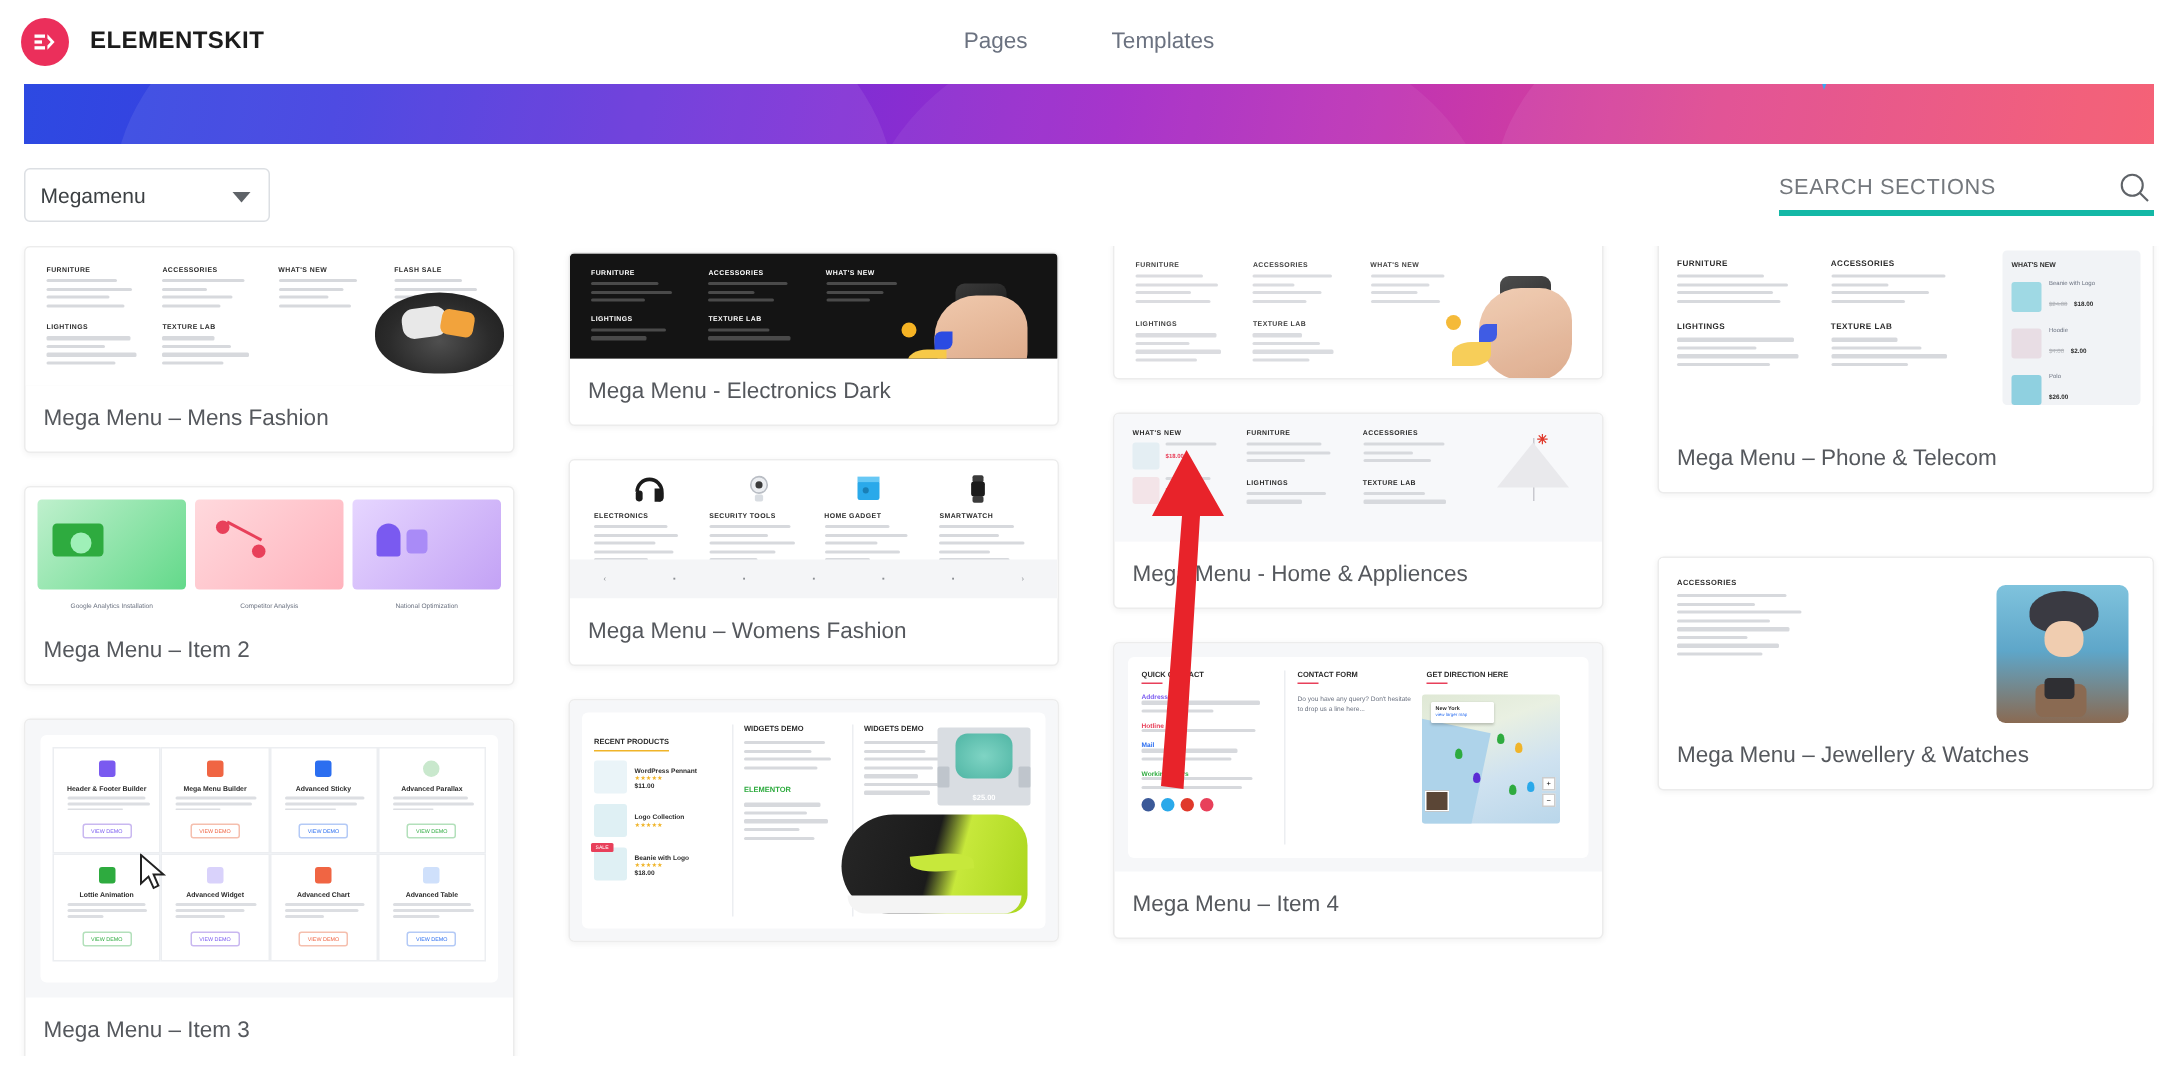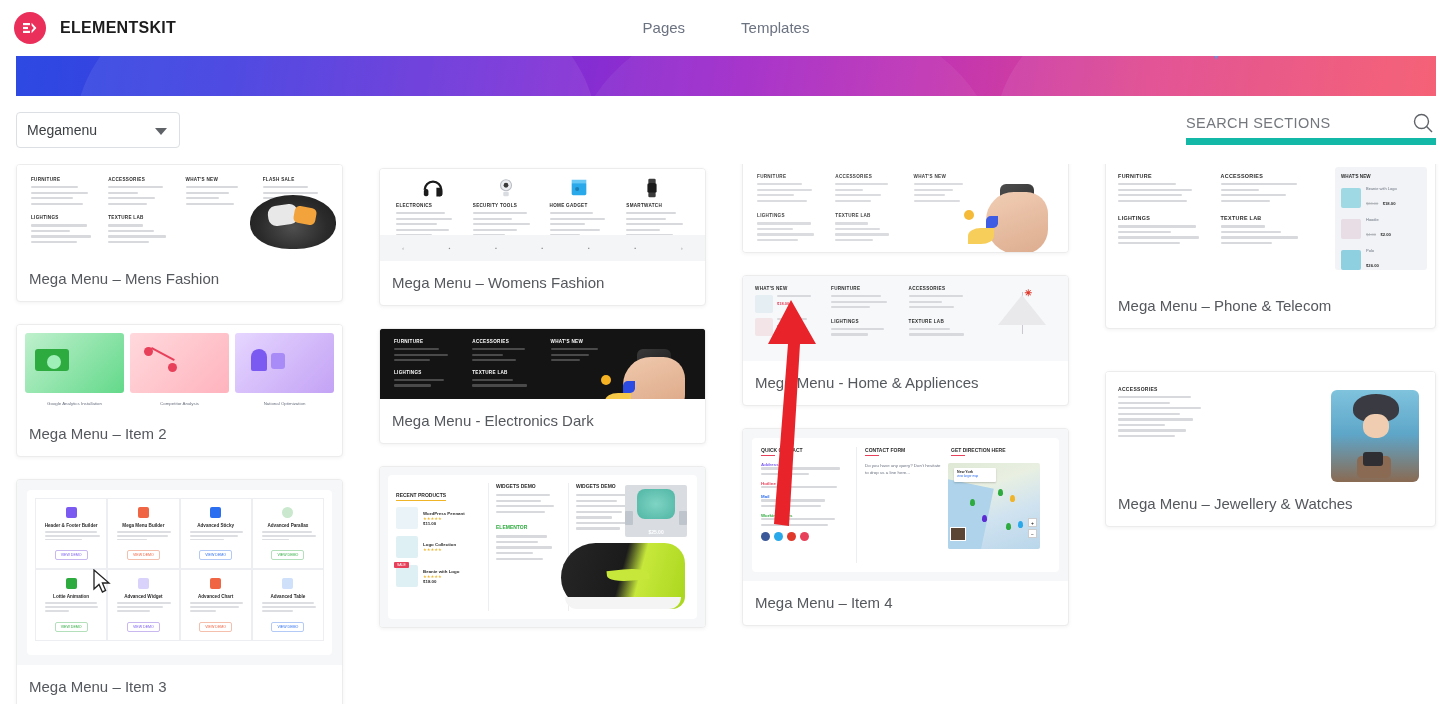--- a/index.html
+++ b/index.html
@@ -105,21 +105,21 @@
   .select-box .caret {
     position: absolute; right: 12px; top: 50%;
     margin-top: -2px;
     width: 0; height: 0;
     border-left: 6px solid transparent;
     border-right: 6px solid transparent;
     border-top: 7px solid #5f6368;
   }
   .search-wrap {
     width: 250px;
-    border-bottom: 7px solid #14b8a6;
+    border-bottom: 4px solid #14b8a6;
     display: flex; align-items: center;
     padding-bottom: 7px;
     position: relative;
   }
   .search-input {
     border: none; outline: none;
     font-size: 14.5px; color: #6b7280;
     letter-spacing: 0.4px;
     width: 210px;
     background: transparent;
@@ -539,20 +539,65 @@
               </div>
             </div>
           </div>
         </div>
         <div class="card-title">Mega Menu – Item 3</div>
       </div>
 
     </div>
 
     <div class="column" style="margin-top:4px">
+
+      <div class="card">
+        <div class="thumb dark-strip" style="height:70px">
+          <div class="mm mm-dark" style="background:#141414">
+            <div class="mm-cols" style="padding:10px 14px;gap:16px">
+              <div class="mm-col">
+                <div class="mm-head">FURNITURE</div>
+                <div class="mm-line" style="width:72%"></div>
+                  <div class="mm-line" style="width:86%"></div>
+                <div class="mm-line" style="width:58%"></div>
+                <div style="height:5px"></div>
+                <div class="mm-head">LIGHTINGS</div>
+                <div class="mm-line" style="width:80%"></div>
+                  <div class="mm-line" style="width:60%"></div>
+              </div>
+              <div class="mm-col">
+                <div class="mm-head">ACCESSORIES</div>
+                <div class="mm-line" style="width:84%"></div>
+                  <div class="mm-line" style="width:50%"></div>
+                <div class="mm-line" style="width:70%"></div>
+                <div style="height:5px"></div>
+                <div class="mm-head">TEXTURE LAB</div>
+                <div class="mm-line" style="width:66%"></div>
+                  <div class="mm-line" style="width:88%"></div>
+              </div>
+              <div class="mm-col">
+                <div class="mm-head">WHAT'S NEW</div>
+                <div class="mm-line" style="width:76%"></div>
+                  <div class="mm-line" style="width:62%"></div>
+                <div class="mm-line" style="width:48%"></div>
+              </div>
+              <div class="mm-col" style="position:relative">
+                <div class="photo-speaker">
+                  <div class="spk"></div>
+                  <div class="hand"></div>
+                  <div class="conf-y"></div>
+                    <div class="conf-b"></div>
+                    <div class="conf-o"></div>
+                </div>
+              </div>
+            </div>
+          </div>
+        </div>
+        <div class="card-title">Mega Menu - Electronics Dark</div>
+      </div>
 
       <div class="card">
         <div class="thumb" style="height:92px;background:#fff">
           <div class="prod-row">
             <svg class="prod-ico" viewBox="0 0 24 24">
               <path d="M3 14a9 9 0 0118 0v4a2 2 0 01-2 2h-2v-7h4" fill="none" stroke="#1b1b1b" stroke-width="2.6"></path>
               <rect x="2" y="13" width="5" height="8" rx="2.2" fill="#1b1b1b"></rect>
               <rect x="17" y="13" width="5" height="8" rx="2.2" fill="#1b1b1b"></rect>
             </svg>
             <svg class="prod-ico" viewBox="0 0 24 24">
@@ -612,65 +657,20 @@
             <span>▪</span>
             <span>▪</span>
             <span>▪</span>
             <span>›</span>
           </div>
         </div>
         <div class="card-title">Mega Menu – Womens Fashion</div>
       </div>
 
       <div class="card">
-        <div class="thumb dark-strip" style="height:70px">
-          <div class="mm mm-dark" style="background:#141414">
-            <div class="mm-cols" style="padding:10px 14px;gap:16px">
-              <div class="mm-col">
-                <div class="mm-head">FURNITURE</div>
-                <div class="mm-line" style="width:72%"></div>
-                  <div class="mm-line" style="width:86%"></div>
-                <div class="mm-line" style="width:58%"></div>
-                <div style="height:5px"></div>
-                <div class="mm-head">LIGHTINGS</div>
-                <div class="mm-line" style="width:80%"></div>
-                  <div class="mm-line" style="width:60%"></div>
-              </div>
-              <div class="mm-col">
-                <div class="mm-head">ACCESSORIES</div>
-                <div class="mm-line" style="width:84%"></div>
-                  <div class="mm-line" style="width:50%"></div>
-                <div class="mm-line" style="width:70%"></div>
-                <div style="height:5px"></div>
-                <div class="mm-head">TEXTURE LAB</div>
-                <div class="mm-line" style="width:66%"></div>
-                  <div class="mm-line" style="width:88%"></div>
-              </div>
-              <div class="mm-col">
-                <div class="mm-head">WHAT'S NEW</div>
-                <div class="mm-line" style="width:76%"></div>
-                  <div class="mm-line" style="width:62%"></div>
-                <div class="mm-line" style="width:48%"></div>
-              </div>
-              <div class="mm-col" style="position:relative">
-                <div class="photo-speaker">
-                  <div class="spk"></div>
-                  <div class="hand"></div>
-                  <div class="conf-y"></div>
-                    <div class="conf-b"></div>
-                    <div class="conf-o"></div>
-                </div>
-              </div>
-            </div>
-          </div>
-        </div>
-        <div class="card-title">Mega Menu - Electronics Dark</div>
-      </div>
-
-      <div class="card">
         <div class="thumb" style="height:160px;background:#f6f7f9;padding:8px">
           <div style="background:#fff;border-radius:4px;height:100%;display:flex;padding:8px;gap:8px;position:relative;overflow:hidden">
             <div style="flex:0 0 84px">
               <div style="font-size:5px;font-weight:bold;color:#2b2b2b;border-bottom:1px solid #f0b429;display:inline-block;padding-bottom:2px;margin-bottom:6px">RECENT PRODUCTS</div>
               <div style="display:flex;gap:5px;margin-bottom:7px;align-items:center">
                 <div style="width:22px;height:22px;background:#eaf4f8;border-radius:2px"></div>
                 <div>
                   <div style="font-size:4.4px;font-weight:bold;color:#2b2b2b">WordPress Pennant</div>
                   <div style="font-size:4.2px;color:#f0b429">★★★★★</div>
                   <div style="font-size:4.4px;font-weight:bold;color:#2b2b2b">$11.00</div>

